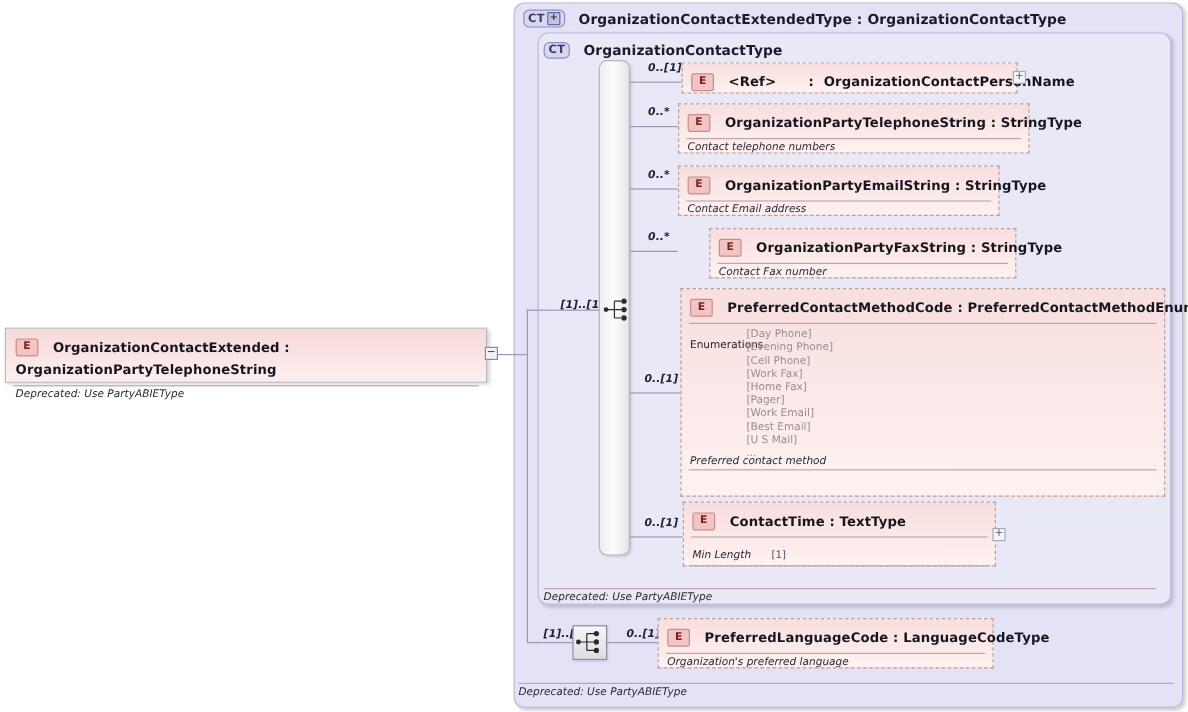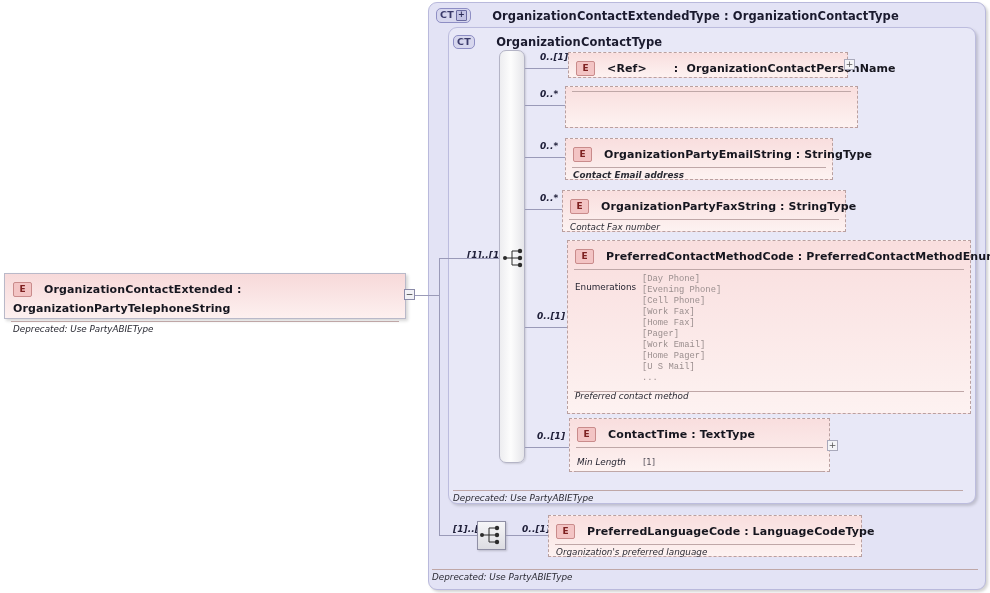--- a/index.html
+++ b/index.html
@@ -16,21 +16,21 @@
      box-shadow:2px 2px 3px rgba(0,0,0,.16);box-sizing:border-box;}
 
   .ct-badge{display:inline-block;border:1px solid #8e8ec4;border-radius:5px;
      background:#d7d7ee;color:#3a3a6a;font-size:9.5px;font-weight:bold;
      padding:1px 3px;line-height:10px;vertical-align:middle;letter-spacing:.3px;}
   .plus-sq{display:inline-block;width:9px;height:9px;line-height:8px;
      border:1px solid #6a6aa0;background:#c3c3e4;color:#2a2a55;
      font-size:8px;text-align:center;margin-left:2px;vertical-align:middle;
      font-weight:bold;border-radius:1px;}
   .frame-title{font-size:11.5px;color:#1a1a2e;font-weight:bold;
-     vertical-align:middle;margin-left:16px;letter-spacing:.1px;}
+     vertical-align:middle;margin-left:6px;letter-spacing:.1px;}
   .elem-solid{background:linear-gradient(180deg,#f7d9d9 0%,#fdf0ef 100%);
      border:1px solid #b9b9c9;box-shadow:2px 2px 3px rgba(0,0,0,.16);}
   .elem-dashed{border:1px dashed #b9a0a0;
      background:linear-gradient(180deg,#f9dede 0%,#fdf2f1 100%);
      box-sizing:border-box;}
   .e-badge{display:inline-block;width:17px;height:13px;line-height:13px;
      text-align:center;border:1px solid #c98b8b;background:#f3c4c4;
      color:#7d2020;font-size:9px;font-weight:bold;border-radius:2px;
      vertical-align:middle;}
   .e-title{font-size:11px;color:#16161f;font-weight:bold;vertical-align:middle;
@@ -120,72 +120,77 @@
     <span class="e-title">&lt;Ref&gt;</span>
     <span class="e-title" style="margin-left:22px;">:</span>
     <span class="e-title" style="margin-left:3px;">OrganizationContactPersonName</span>
   </div>
 </div>
 <div class="abs exp-plus" style="left:844px;top:59px;">+</div>
 
 <div class="abs card" style="left:540px;top:89px;">0..*</div>
 <div class="abs hline" style="left:525px;top:105px;width:40px;"></div>
 <div class="abs elem-dashed" style="left:565px;top:86px;width:293px;height:42px;">
-  <div class="sep" style="margin:4px 6px 0 6px;"></div>
+  <div style="padding:5px 0 0 7px;white-space:nowrap;">
+    <span class="e-badge">E</span>
+    <span class="e-title">OrganizationPartyTelephoneString : StringType</span>
+  </div>
+  <div class="sep" style="margin:4px 6px 0 6px;"></div>
+  <div class="doc-line" style="padding:2px 0 0 7px;">Contact telephone numbers</div>
 </div>
 
 <div class="abs card" style="left:540px;top:141px;">0..*</div>
 <div class="abs hline" style="left:525px;top:157px;width:40px;"></div>
 <div class="abs elem-dashed" style="left:565px;top:138px;width:268px;height:42px;">
   <div style="padding:5px 0 0 7px;white-space:nowrap;">
     <span class="e-badge">E</span>
     <span class="e-title">OrganizationPartyEmailString : StringType</span>
   </div>
   <div class="sep" style="margin:4px 6px 0 6px;"></div>
-  <div class="doc-line" style="padding:2px 12px 0 7px;font-weight:bold;">Contact Email address</div>
+  <div class="doc-line" style="padding:2px 12px 0 7px;">Contact Email address</div>
 </div>
 
 <div class="abs card" style="left:540px;top:193px;">0..*</div>
 <div class="abs hline" style="left:525px;top:209px;width:40px;"></div>
-<div class="abs elem-dashed" style="left:562px;top:190px;width:284px;height:42px;">
+<div class="abs elem-dashed" style="left:591px;top:190px;width:256px;height:42px;">
   <div style="padding:5px 0 0 7px;white-space:nowrap;">
     <span class="e-badge">E</span>
     <span class="e-title">OrganizationPartyFaxString : StringType</span>
   </div>
   <div class="sep" style="margin:4px 6px 0 6px;"></div>
   <div class="doc-line" style="padding:2px 0 12px 7px;">Contact Fax number</div>
 </div>
 
 <div class="abs card" style="left:537px;top:311px;">0..[1]</div>
 <div class="abs hline" style="left:525px;top:327px;width:44px;"></div>
 <div class="abs elem-dashed" style="left:567px;top:240px;width:404px;height:174px;">
   <div style="padding:5px 0 0 7px;white-space:nowrap;">
     <span class="e-badge">E</span>
     <span class="e-title">PreferredContactMethodCode : PreferredContactMethodEnumerate</span>
   </div>
   <div class="sep" style="margin:4px 6px 0 6px;"></div>
 
   <div style="position:relative;padding:5px 0 0 7px;">
     <span class="enum-label">Enumerations</span>
-    <div style="position:absolute;left:74px;top:4px;font-family:Liberation Mono, monospace;">
+    <div style="position:absolute;left:54px;top:4px;">
       <div class="enum-val">[Day Phone]</div>
       <div class="enum-val">[Evening Phone]</div>
       <div class="enum-val">[Cell Phone]</div>
       <div class="enum-val">[Work Fax]</div>
       <div class="enum-val">[Home Fax]</div>
       <div class="enum-val">[Pager]</div>
       <div class="enum-val">[Work Email]</div>
-      <div class="enum-val">[Home Pager]</div>
+      <div class="enum-val">[Best Email]</div>
       <div class="enum-val">[U S Mail]</div>
       <div class="enum-val">...</div>
     </div>
   </div>
 
   <div class="sep" style="position:absolute;left:6px;right:6px;top:150px;"></div>
-  <div class="doc-line" style="position:absolute;left:7px;top:150px;">Preferred contact method</div>
+  <div class="doc-line" style="position:absolute;left:7px;top:139px;">Preferred contact method</div>
 </div>
 
 <div class="abs card" style="left:537px;top:431px;">0..[1]</div>
 <div class="abs hline" style="left:525px;top:447px;width:44px;"></div>
 <div class="abs elem-dashed" style="left:569px;top:418px;width:261px;height:54px;">
   <div style="padding:5px 0 0 7px;white-space:nowrap;">
     <span class="e-badge">E</span>
     <span class="e-title">ContactTime : TextType</span>
   </div>
   <div class="sep" style="margin:4px 6px 0 6px;"></div>
@@ -213,21 +218,21 @@
     <line x1="11" y1="20" x2="17" y2="20" stroke="#2b2b2b" stroke-width="1"></line>
     <circle cx="19" cy="6" r="2.2" fill="#2b2b2b"></circle>
     <circle cx="19" cy="13" r="2.2" fill="#2b2b2b"></circle>
     <circle cx="19" cy="20" r="2.2" fill="#2b2b2b"></circle>
   </svg>
 </div>
 
 <div class="abs card" style="left:522px;top:524px;">0..[1]</div>
 <div class="abs hline" style="left:506px;top:535px;width:42px;"></div>
 
-<div class="abs elem-dashed" style="left:548px;top:515px;width:314px;height:42px;">
+<div class="abs elem-dashed" style="left:548px;top:515px;width:280px;height:42px;">
   <div style="padding:5px 0 0 7px;white-space:nowrap;">
     <span class="e-badge">E</span>
     <span class="e-title">PreferredLanguageCode : LanguageCodeType</span>
   </div>
   <div class="sep" style="margin:4px 6px 0 6px;"></div>
   <div class="doc-line" style="padding:2px 17px 0 7px;">Organization's preferred language</div>
 </div>
 
 <div class="abs sep" style="left:432px;top:569px;width:546px;"></div>
 <div class="abs doc-line" style="left:432px;top:572px;">Deprecated: Use PartyABIEType</div>

